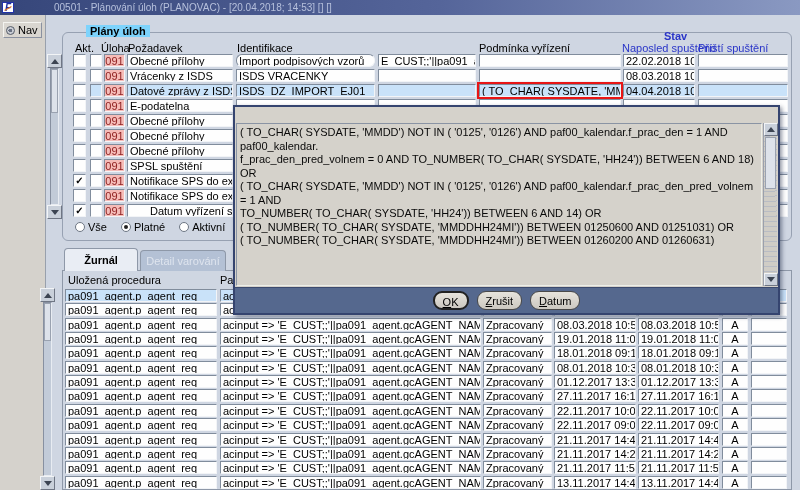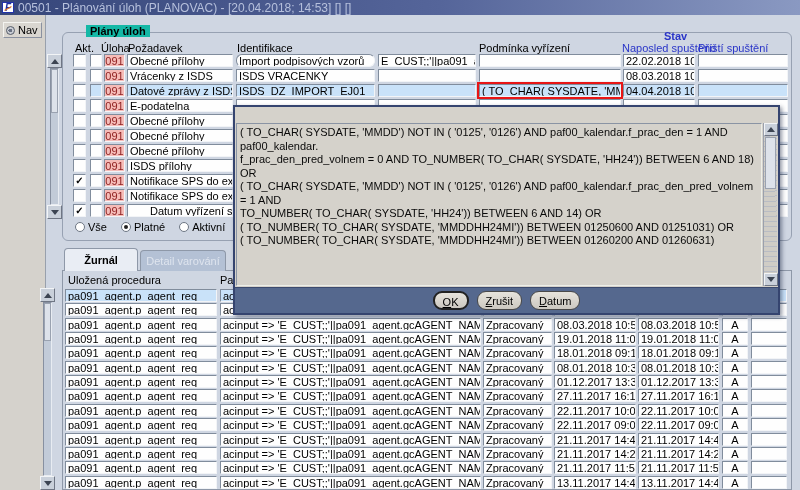--- a/index.html
+++ b/index.html
@@ -9,38 +9,38 @@
 
   
   .titlebar { position:absolute; left:0; top:0; width:800px; height:15px;
     background:linear-gradient(90deg,#36467a 0%,#55659a 55%,#8a99c2 100%);
     display:flex; align-items:center; padding-left:2px; }
   .logo { width:12px; height:11px; background:#fff; border:1px solid #2233aa;
     color:#1c2fa0; font-style:italic; font-weight:bold; font-size:10px; line-height:9px;
     text-align:center; margin-right:4px; position:relative; }
   .logo::after{ content:""; position:absolute; left:1px; top:5px; width:8px; height:1px;
     background:#e07020; transform:rotate(-30deg); }
-  .titletext { color:#b6c0dc; font-size:12px; white-space:nowrap; overflow:hidden; }
+  .titletext { color:#b6c0dc; font-size:10px; white-space:nowrap; overflow:hidden;margin-left:36px; }
 
   
   .sidebar { position:absolute; left:0; top:15px; width:46px; height:475px;
     background:#d5d2cc; border-right:1px solid #98a0ac; }
   .navbtn { margin:7px 3px 0 3px; padding:1px 2px; display:flex; align-items:center; gap:3px;
     border:1px solid; border-color:#f4f4f0 #8a91a0 #8a91a0 #f4f4f0; background:#d9d6d0; }
   .navico { width:9px; height:9px; border-radius:50%; border:1px solid #555c68;
     background:radial-gradient(circle at 50% 50%, #6a7282 0 2px, #c9cdd4 2px); }
 
   
   .content { position:absolute; left:47px; top:15px; width:753px; height:475px;
     background:#cfd6e2; }
 
   
   .frame { position:absolute; left:62px; top:32px; width:730px; height:209px;
     border:1px solid #97a1b2; border-radius:6px; }
-  .frame-legend { position:absolute; left:86px; top:25px; padding:0 4px; background:#14b8a6;
+  .frame-legend { position:absolute; left:86px; top:25px; padding:0 4px; background:#7dd3fc;
     font-weight:bold; }
 
   .hdr { position:absolute; white-space:nowrap; }
   .hdr.blue { color:#2a35c8; }
   .hdr.b { font-weight:bold; }
 
   
   .fld { position:absolute; height:13px; line-height:12px; background:#fefefe;
     border:1px solid; border-color:#808c9c #f2f4f7 #f2f4f7 #808c9c;
     overflow:hidden; white-space:nowrap; padding:0 2px; }
@@ -217,21 +217,21 @@
     <div class="fld c-ul pink" style="top: 144px;">091</div>
     <div class="fld c-poz" style="top: 144px;">Obecné přílohy</div>
     <div class="fld c-ident" style="top: 144px;"></div>
     <div class="fld c-param" style="top: 144px;"></div>
     <div class="fld c-cond" style="top: 144px;"></div>
     <div class="fld c-last" style="top: 144px;"></div>
     <div class="fld c-next" style="top: 144px;"></div>
     <div class="fld c-chk chk" style="top: 159px;"></div>
     <div class="fld c-sm" style="top: 159px;"></div>
     <div class="fld c-ul pink" style="top: 159px;">091</div>
-    <div class="fld c-poz" style="top: 159px;">ISDS přílohy</div>
+    <div class="fld c-poz" style="top: 159px;">SPSL spuštění</div>
     <div class="fld c-ident" style="top: 159px;"></div>
     <div class="fld c-param" style="top: 159px;"></div>
     <div class="fld c-cond" style="top: 159px;"></div>
     <div class="fld c-last" style="top: 159px;"></div>
     <div class="fld c-next" style="top: 159px;"></div>
     <div class="fld c-chk chk" style="top: 174px;">✓</div>
     <div class="fld c-sm" style="top: 174px;"></div>
     <div class="fld c-ul pink" style="top: 174px;">091</div>
     <div class="fld c-poz" style="top: 174px;">Notifikace SPS do exteních</div>
     <div class="fld c-ident" style="top: 174px;"></div>

